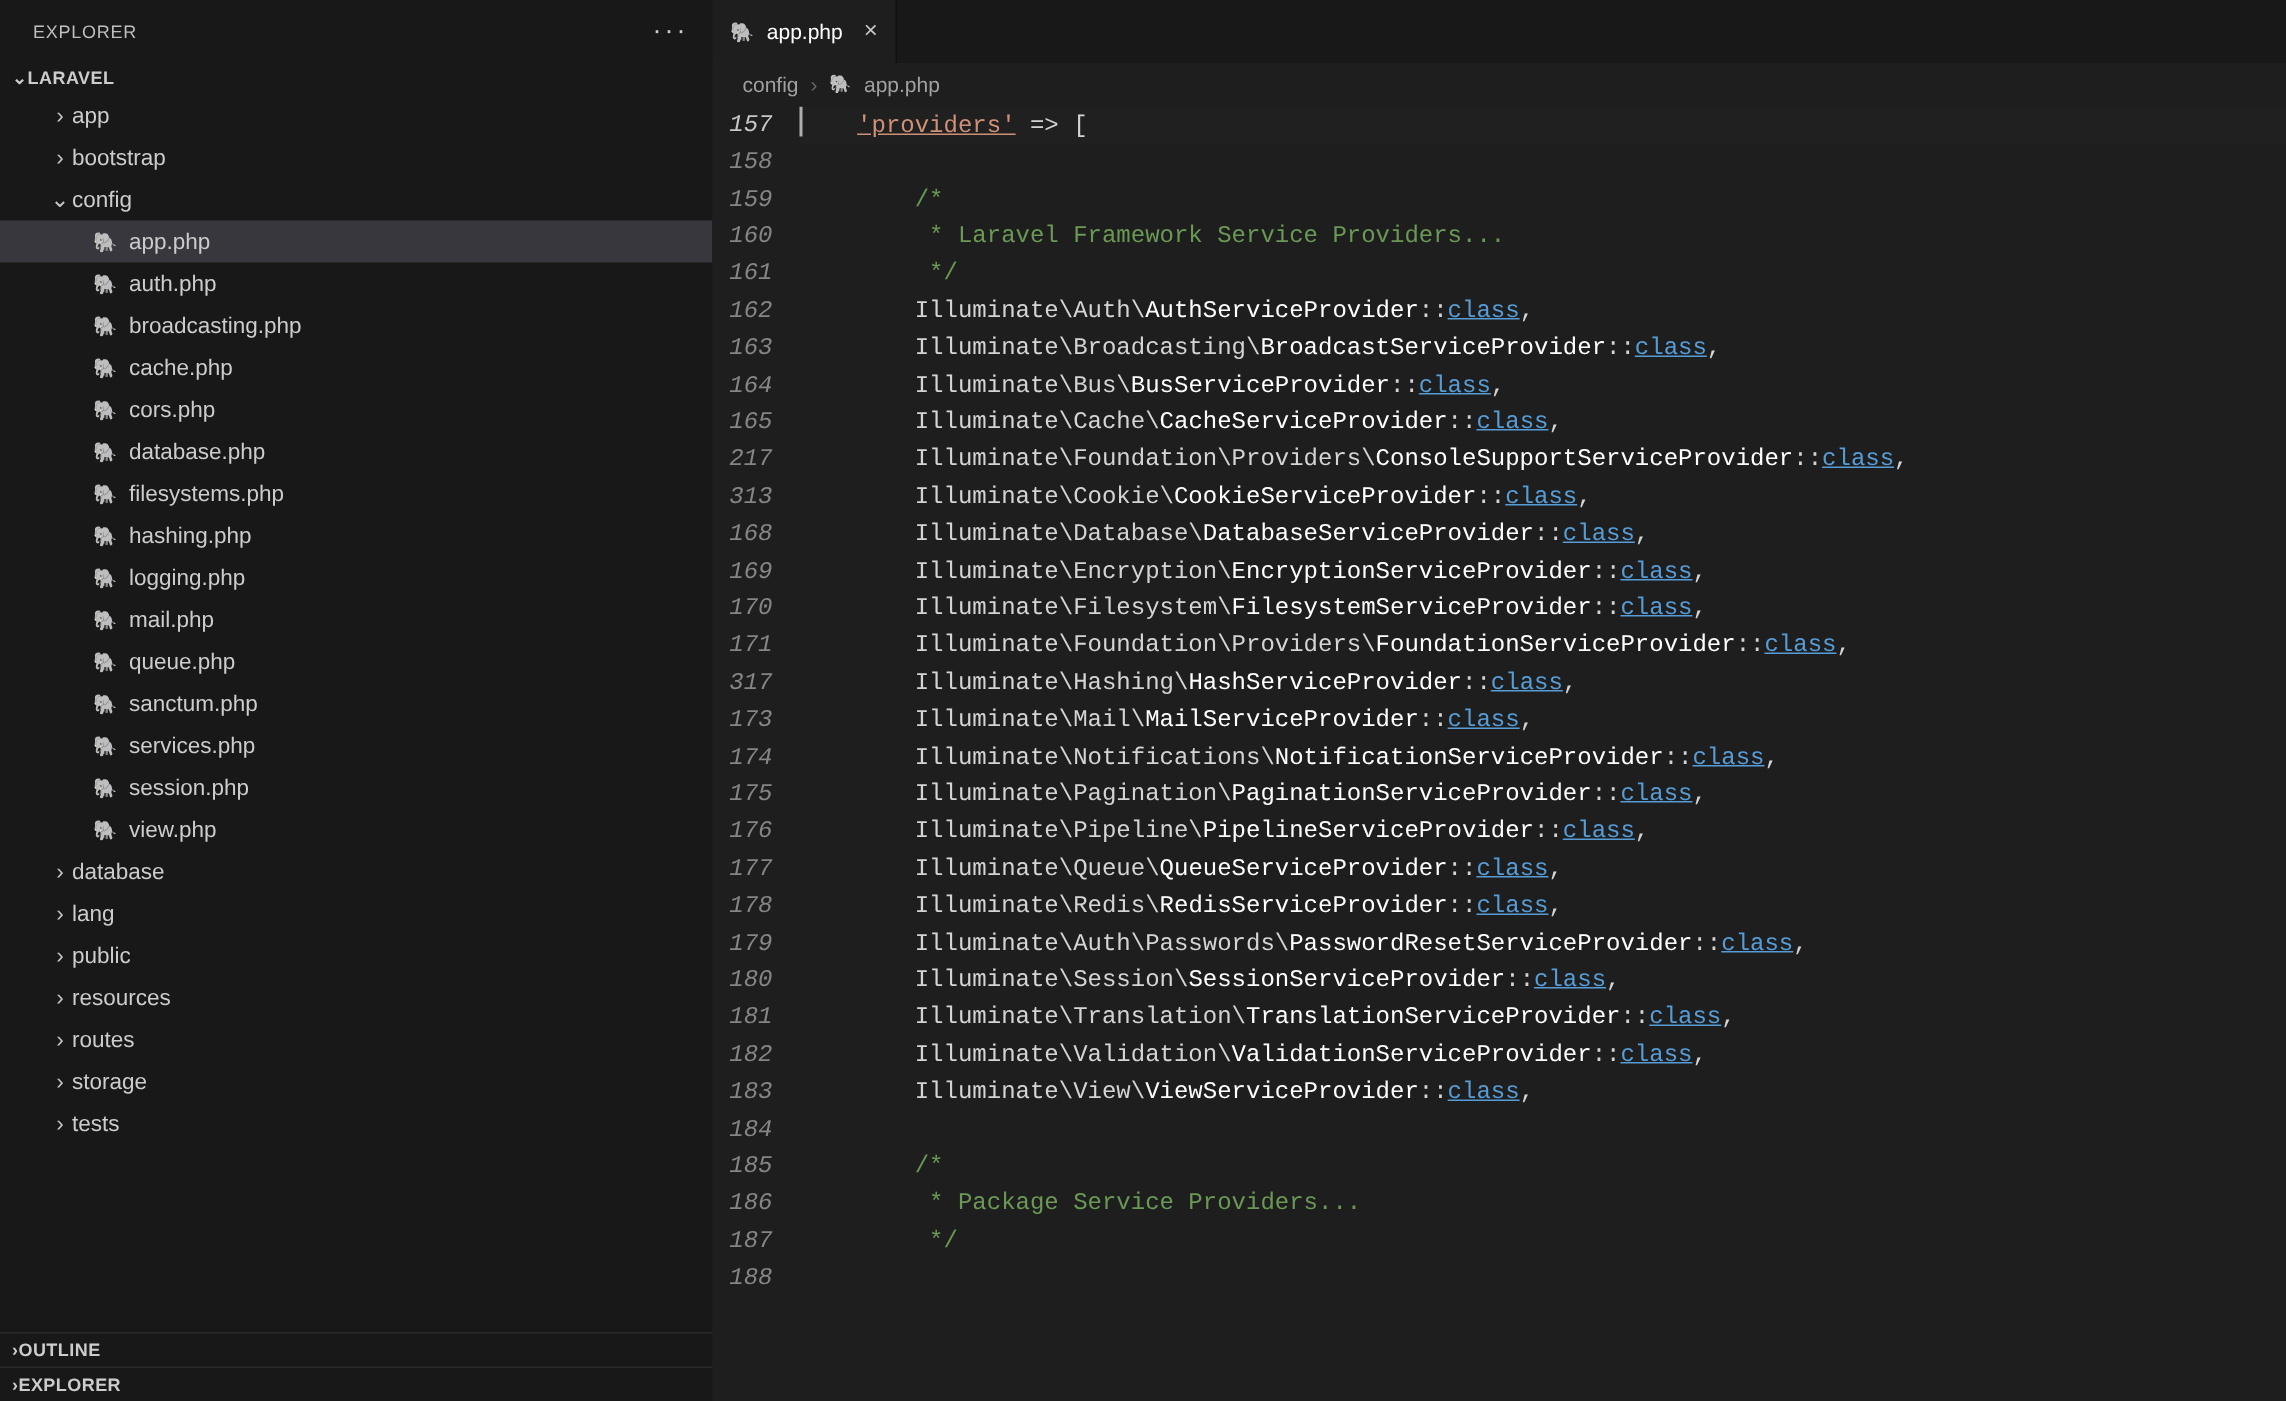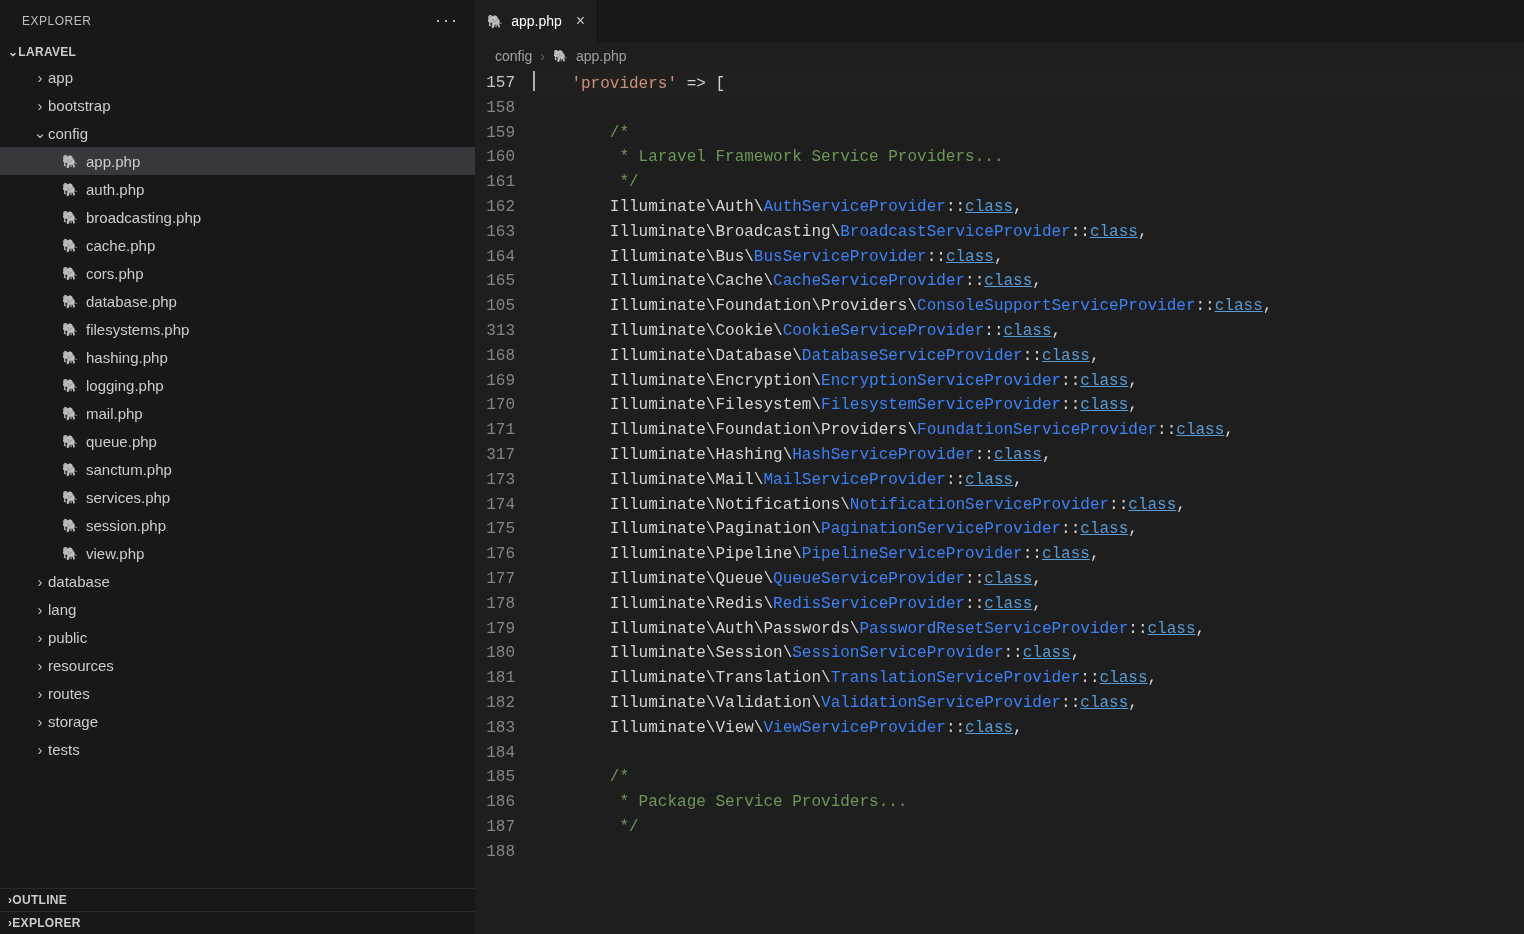--- a/index.html
+++ b/index.html
@@ -98,34 +98,35 @@
   font-size: 16px;
   line-height: 24.8px;
   overflow: hidden;
 }
 .gutter {
   text-align: right;
   padding: 0 18px 0 8px;
   color: #858585;
   user-select: none;
   min-width: 58px;
+  font-style: italic;
 }
 .gutter .ln { height: 24.8px; }
 .gutter .ln.current { color: #c6c6c6; }
 .code {
   flex: 1;
   white-space: pre;
   color: #d4d4d4;
 }
 .code .row { height: 24.8px; }
 .code .row.current { background: #2a2a2a33; }
-.tok-str { color: #ce9178; }
+.tok-str { color: #ce9178; text-decoration: underline; }
 .tok-op  { color: #d4d4d4; }
 .tok-punct { color: #d4d4d4; }
-.tok-cls { color: #3b82f6; }
+.tok-cls { color: #ffffff; }
 .tok-kw  { color: #569cd6; text-decoration: underline; }
 .tok-comment { color: #6a9955; }
 .cursor-bar {
   display:inline-block;
   width:0;
   border-left: 2px solid #aeafad;
   height: 20px;
   vertical-align: -3px;
   margin-right: -2px;
 }
@@ -318,21 +319,21 @@
     <div class="gutter" id="gutter">
         <div class="ln current">157</div>
         <div class="ln">158</div>
         <div class="ln">159</div>
         <div class="ln">160</div>
         <div class="ln">161</div>
         <div class="ln">162</div>
         <div class="ln">163</div>
         <div class="ln">164</div>
         <div class="ln">165</div>
-        <div class="ln">105</div>
+        <div class="ln">217</div>
         <div class="ln">313</div>
         <div class="ln">168</div>
         <div class="ln">169</div>
         <div class="ln">170</div>
         <div class="ln">171</div>
         <div class="ln">317</div>
         <div class="ln">173</div>
         <div class="ln">174</div>
         <div class="ln">175</div>
         <div class="ln">176</div>

